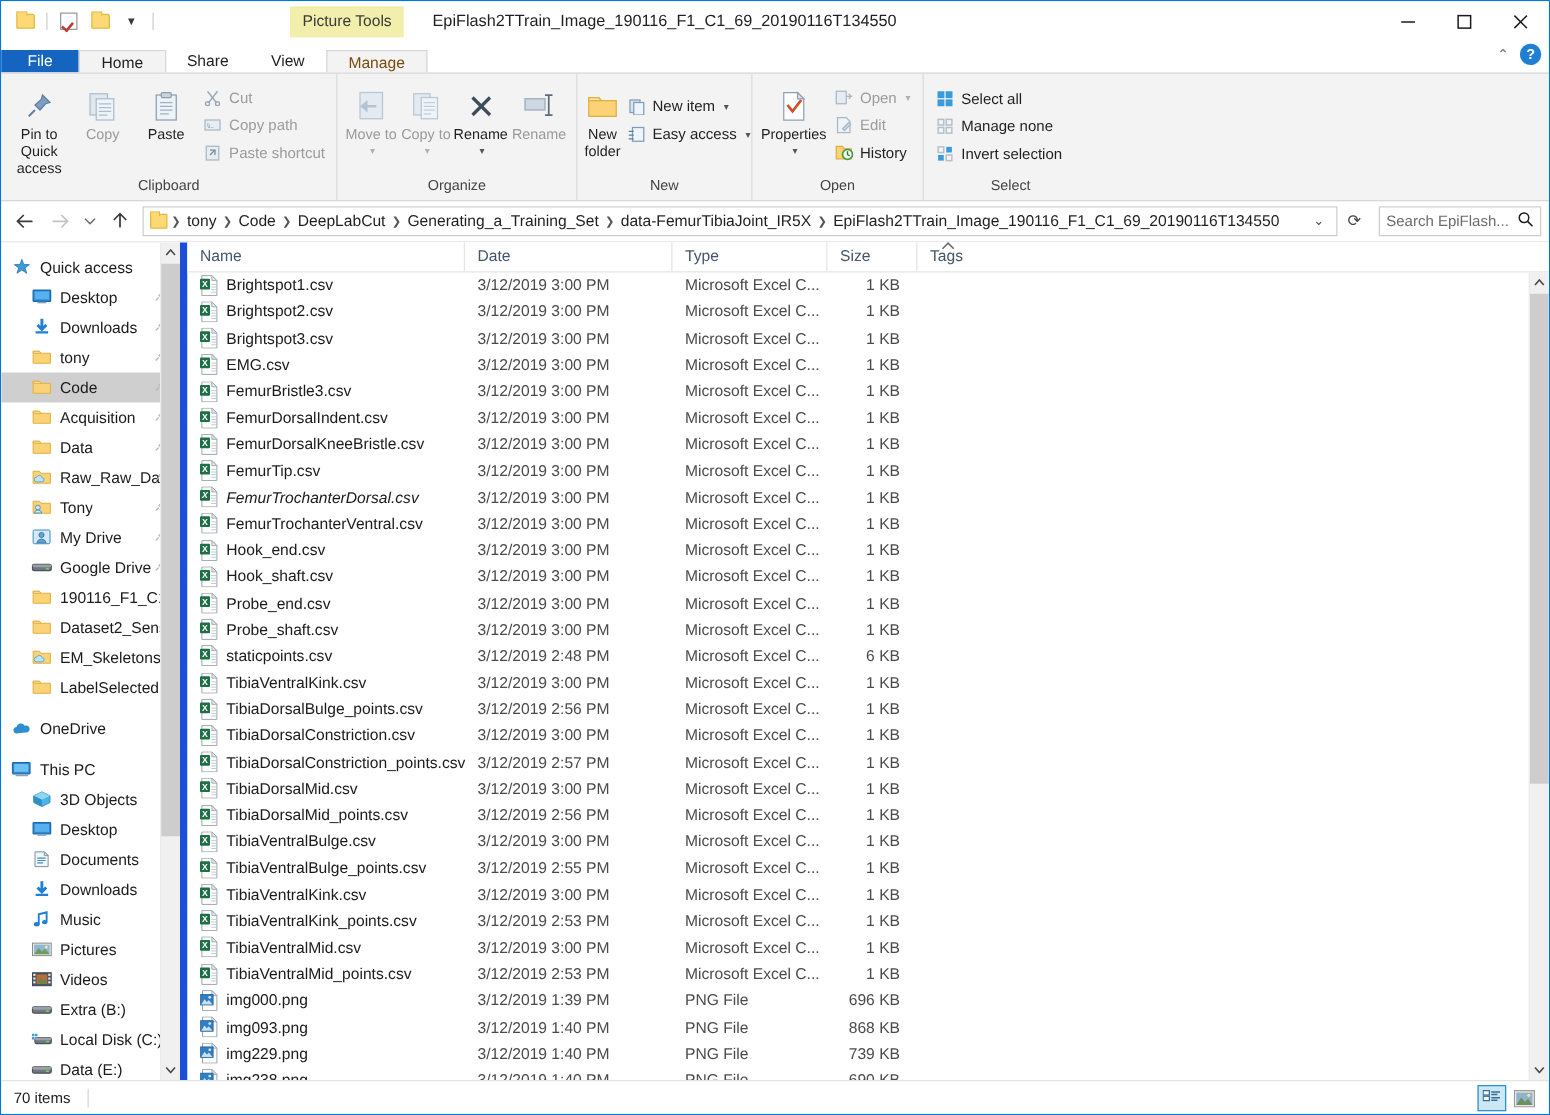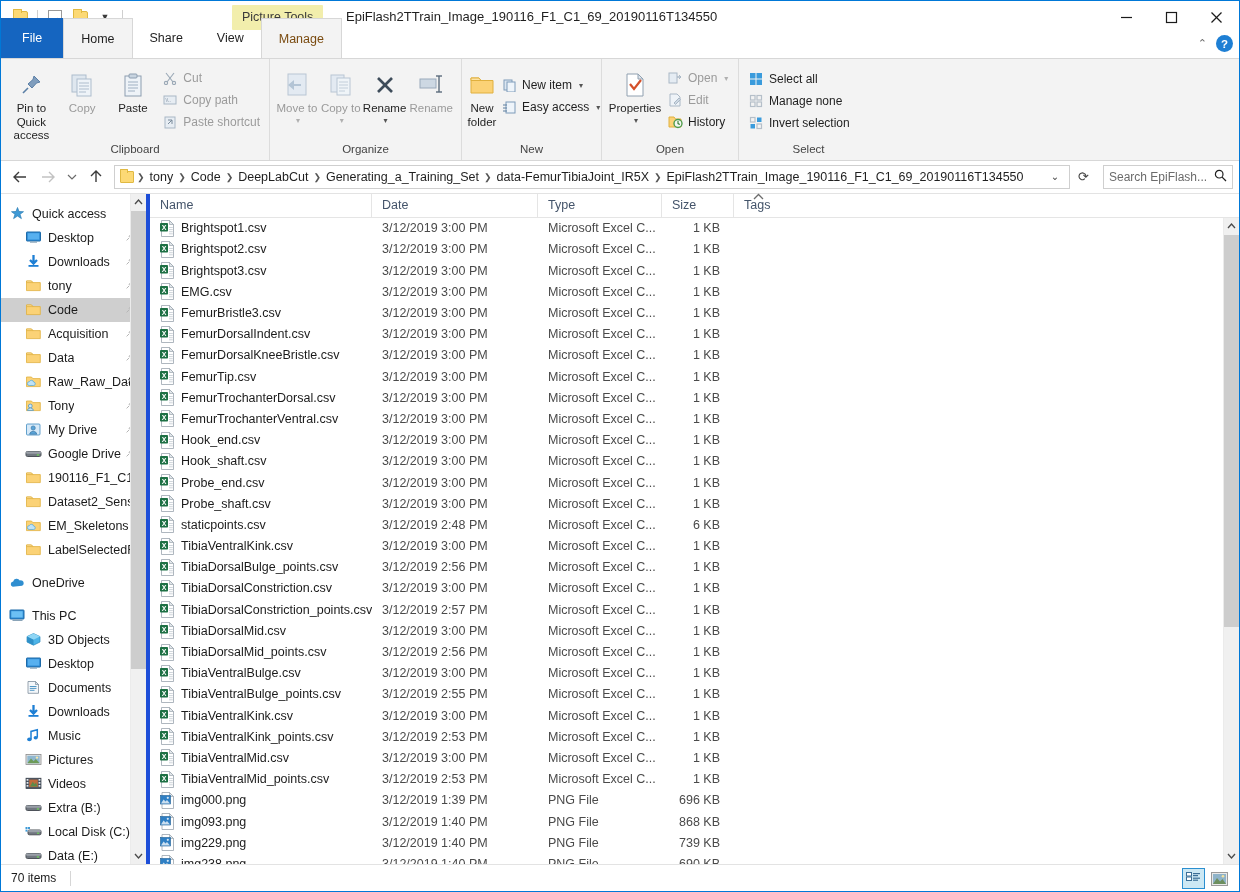--- a/index.html
+++ b/index.html
@@ -110,21 +110,21 @@
     align-items: flex-end;
     background: #fff;
     position: relative;
   }
   .tabrow:after {
     content: "";
     position: absolute; left: 0; right: 0; bottom: 0;
     height: 1px; background: transparent;
   }
   .tab {
-    height: 40px;
+    height: 18px;
     padding: 0 17px;
     display: flex; align-items: center;
     font-size: 12.5px;
     color: #1f1f1f;
     background: transparent;
   }
   .tab.file {
     background: #1565c0;
     color: #fff;
     padding: 0 21px;
@@ -264,21 +264,21 @@
     min-height: 0;
     border-top: 1px solid #e3e3e3;
   }
   
   .navpane {
     width: 149px;
     flex: 0 0 149px;
     position: relative;
     background: #fff;
     overflow: hidden;
-    border-right: 4px solid #1d4ed8;
+    border-right: 6px solid #1d4ed8;
   }
   .navlist { padding-top: 8px; }
   .navitem {
     height: 24px;
     display: flex; align-items: center;
     padding-left: 10px;
     gap: 6px;
     font-size: 12.5px;
     color: #1b1b1b;
     white-space: nowrap;
@@ -1295,21 +1295,21 @@
                   </g>
                 </svg></span>
               <span>FemurTip.csv</span>
             </div>
             <div class="cell date" style="width: 166px;">3/12/2019 3:00 PM</div>
             <div class="cell type" style="width: 124px;">Microsoft Excel C...</div>
             <div class="cell size" style="width: 72px;">1 KB</div>
             <div class="cell tags" style="width: 90px;"></div>
           </div>
           <div class="row">
-            <div class="cell name" style="width: 222px;">
+            <div class="cell name" style="width: 222px; font-style: italic;">
               <span class="icon-csv"><svg width="15" height="17" viewBox="0 0 15 17">
                   <path d="M1.5 0.5 h8 l4 4 V16.5 H1.5 Z" fill="#ffffff" stroke="#9aa4ae" stroke-width="0.8"></path>
                   <path d="M9.5 0.5 v4 h4 z" fill="#e3e8ec" stroke="#9aa4ae" stroke-width="0.7"></path>
                   <rect x="0" y="3" width="8" height="8.5" rx="0.8" fill="#1d7044"></rect>
                   <text x="4" y="9.8" font-size="7" font-weight="bold" fill="#fff" text-anchor="middle" font-family="sans-serif">X</text>
                   <g stroke="#b9c2ca" stroke-width="0.7">
                     <line x1="9" y1="7.5" x2="12.8" y2="7.5"></line>
                     <line x1="9" y1="9.6" x2="12.8" y2="9.6"></line>
                     <line x1="9" y1="11.7" x2="12.8" y2="11.7"></line>
                     <line x1="9" y1="13.8" x2="12.8" y2="13.8"></line>

